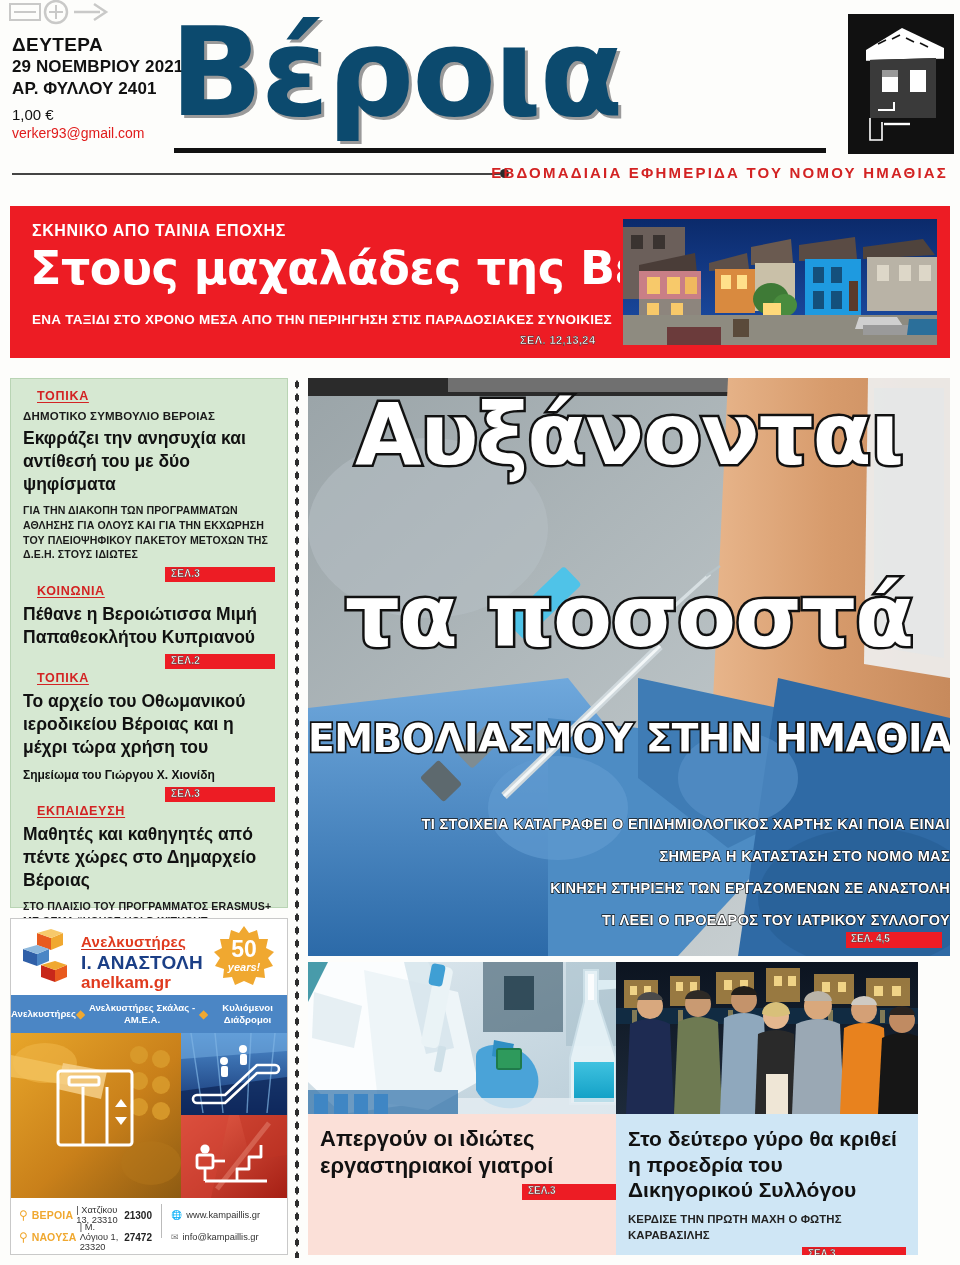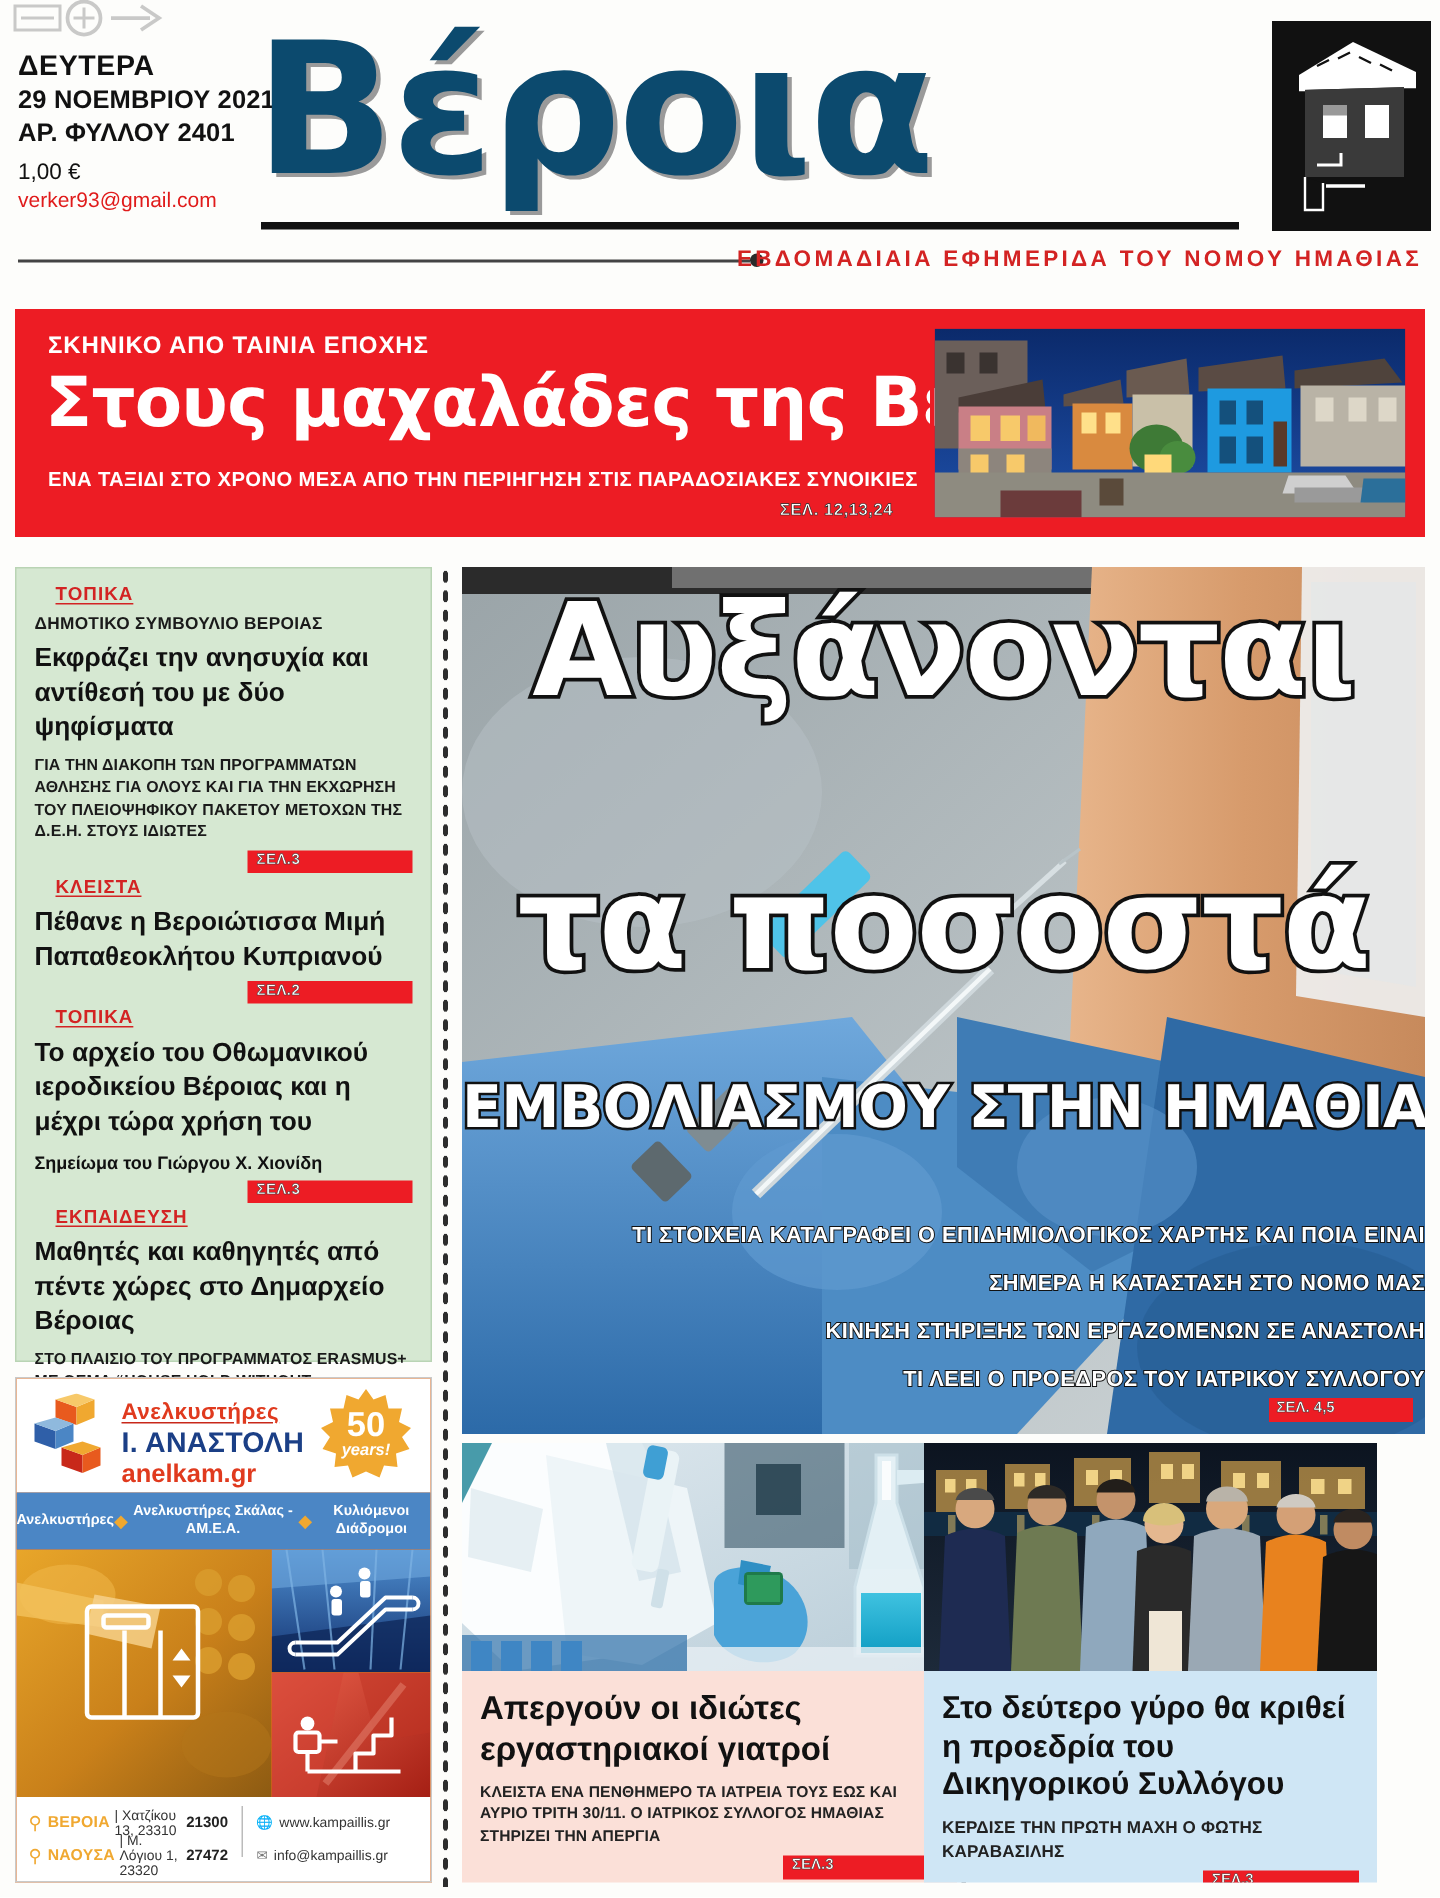--- a/index.html
+++ b/index.html
@@ -391,21 +391,21 @@
       <div class="sb-head">Εκφράζει την ανησυχία και αντίθεσή του με δύο ψηφίσματα</div>
       <div class="sb-body">ΓΙΑ ΤΗΝ ΔΙΑΚΟΠΗ ΤΩΝ ΠΡΟΓΡΑΜΜΑΤΩΝ ΑΘΛΗΣΗΣ ΓΙΑ ΟΛΟΥΣ ΚΑΙ ΓΙΑ ΤΗΝ ΕΚΧΩΡΗΣΗ ΤΟΥ ΠΛΕΙΟΨΗΦΙΚΟΥ ΠΑΚΕΤΟΥ ΜΕΤΟΧΩΝ ΤΗΣ Δ.Ε.Η. ΣΤΟΥΣ ΙΔΙΩΤΕΣ</div>
       <div class="pagetag-row">
         <div class="pagetag">
           <span>ΣΕΛ.3</span>
         </div>
       </div>
     </div>
 
     <div>
-      <div class="cat">ΚΛΕΙΣΤΑ</div>
+      <div class="cat">ΚΟΙΝΩΝΙΑ</div>
       <div class="sb-head">Πέθανε η Βεροιώτισσα Μιμή Παπαθεοκλήτου Κυπριανού</div>
       <div class="pagetag-row">
         <div class="pagetag">
           <span>ΣΕΛ.2</span>
         </div>
       </div>
     </div>
 
     <div>
       <div class="cat">ΤΟΠΙΚΑ</div>
@@ -692,21 +692,20 @@
           <rect x="6" y="132" width="14" height="20"></rect>
             <rect x="26" y="132" width="14" height="20"></rect>
           <rect x="46" y="132" width="14" height="20"></rect>
             <rect x="66" y="132" width="14" height="20"></rect>
         </g>
         <rect x="150" y="136" width="180" height="16" fill="#e6eef2" opacity=".8"></rect>
       </svg>
     </div>
     <div class="story-body">
       <div class="story-head">Απεργούν οι ιδιώτες εργαστηριακοί γιατροί</div>
-      <div class="story-sub">ΚΛΕΙΣΤΑ ΕΝΑ ΠΕΝΘΗΜΕΡΟ ΤΑ ΙΑΤΡΕΙΑ ΤΟΥΣ ΕΩΣ ΚΑΙ ΑΥΡΙΟ ΤΡΙΤΗ 30/11. Ο ΙΑΤΡΙΚΟΣ ΣΥΛΛΟΓΟΣ ΗΜΑΘΙΑΣ ΣΤΗΡΙΖΕΙ ΤΗΝ ΑΠΕΡΓΙΑ</div>
       <div class="story-pagetag-row">
         <div class="story-pagetag">
           <span>ΣΕΛ.3</span>
         </div>
       </div>
     </div>
   </div>
 
   <div class="mid-tick"></div>
 

